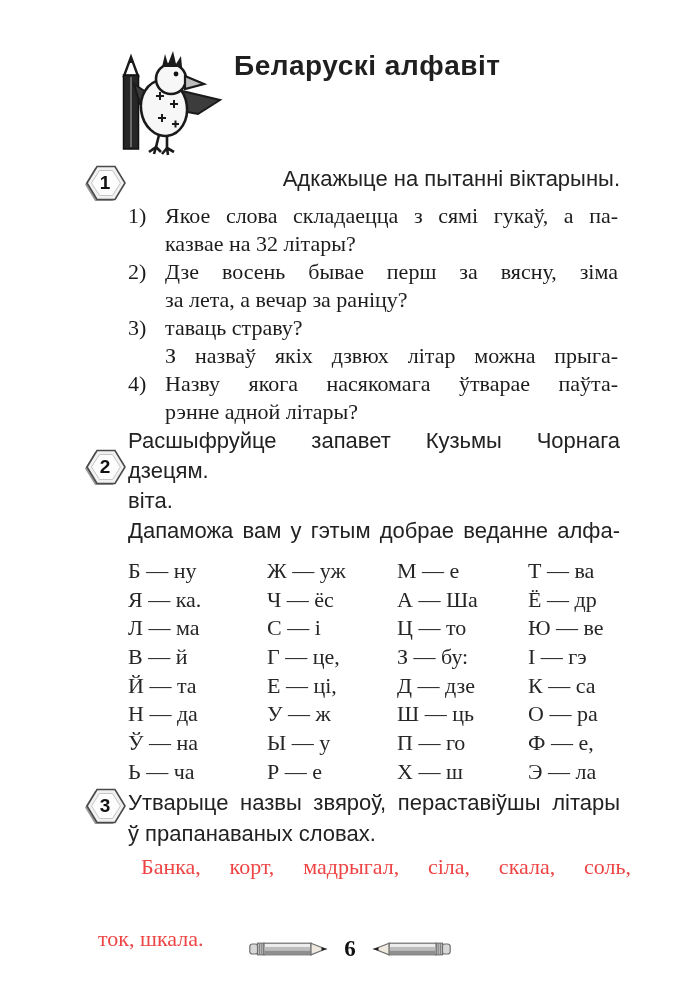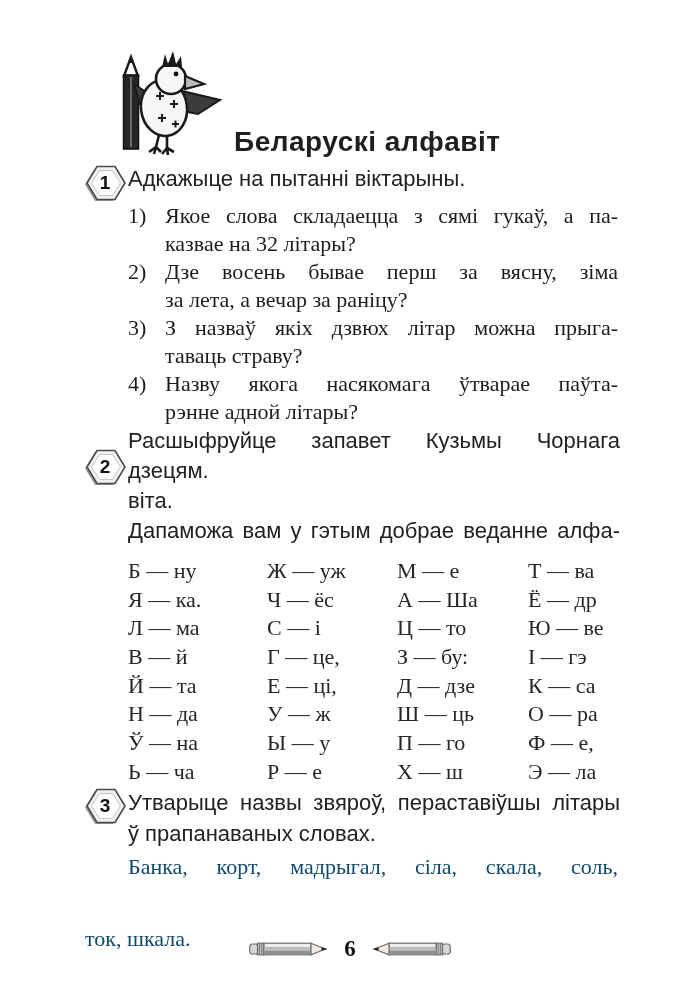--- a/index.html
+++ b/index.html
@@ -2,21 +2,21 @@
 <html><head>
 <meta charset="utf-8">
 <style>
   html,body { margin:0; padding:0; background:#fff; }
   .page {
     position:relative; width:700px; height:1000px; background:#ffffff;
     overflow:hidden; color:#1c1c1c;
   }
 
   
-  .header { position:absolute; left:112px; top:50px; display:flex; align-items:flex-end; gap:10px; }
+  .header { position:absolute; left:112px; top:50px; display:flex; align-items:flex-start; gap:10px; }
   .mascot { width:112px; height:108px; display:block; }
   .title { font-family:"Liberation Sans", sans-serif; font-weight:bold; font-size:28px;
            color:#1f1f1f; letter-spacing:.5px; margin:0; }
 
   
   .badge { position:absolute; left:84px; width:42px; height:40px; }
   .badge svg { position:absolute; inset:0; }
   .badge .bn { position:absolute; inset:0; display:flex; align-items:center; justify-content:center;
                font-family:"Liberation Sans", sans-serif; font-weight:bold; font-size:19px; color:#111;
                padding-bottom:1px; }
@@ -34,22 +34,22 @@
   .qtext { flex:1; }
   .qtext .l { line-height:28px; }
 
   
   .cipher { position:absolute; left:128px; top:558px; width:492px;
             display:grid; grid-template-columns:139px 130px 131px 92px; grid-auto-rows:28.7px;
             font-family:"Liberation Serif", serif; font-size:22px; color:#262626; }
   .cipher .cell { white-space:nowrap; }
 
   
-  .words { position:absolute; left:85px; top:851px; width:533px;
-           font-family:"Liberation Serif", serif; font-size:22px; color:#0c4a6e; }
+  .words { position:absolute; left:98px; top:851px; width:533px;
+           font-family:"Liberation Serif", serif; font-size:22px; color:#ef4444; }
   .words .first { margin-left:43px; line-height:32px; }
   .words .rest  { line-height:32px;margin-top:40px; }
 
   
   .footer { position:absolute; left:0; top:936px; width:700px;
             display:flex; align-items:center; justify-content:center; gap:15px; }
   .pencil { width:80px; height:20px; }
   .pencil.flip { transform:scaleX(-1); }
   .pageno { font-family:"Liberation Serif", serif; font-weight:bold; font-size:23px; color:#111; }
 </style>
@@ -97,42 +97,42 @@
   </div>
 
   <div class="badge" style="top:163px">
     <svg viewBox="0 0 42 40">
       <polygon points="1,21.5 11,5 29,5 39,21.5 29,38 11,38" fill="#9a9a9a"></polygon>
       <polygon points="3,20 13,3.5 31,3.5 41,20 31,36.5 13,36.5" fill="#f1f1f1" stroke="#4a4a4a" stroke-width="1.6"></polygon>
       <polygon points="7.5,20 15.5,7.5 28.5,7.5 36.5,20 28.5,32.5 15.5,32.5" fill="#fdfdfd" stroke="#c6c6c6" stroke-width="1"></polygon>
     </svg>
     <span class="bn">1</span>
   </div>
-  <div class="instr" style="top:165px; line-height:28px;">Адкажыце на пытанні віктарыны.</div>
+  <div class="instr" style="top:165px; line-height:28px;text-align:right;">Адкажыце на пытанні віктарыны.</div>
 
   <div class="questions">
     <div class="q">
       <span class="qnum">1)</span>
       <span class="qtext">
         <span class="l j">Якое слова складаецца з сямі гукаў, а па-</span>
         <span class="l">казвае на 32 літары?</span>
       </span>
     </div>
     <div class="q">
       <span class="qnum">2)</span>
       <span class="qtext">
         <span class="l j">Дзе восень бывае перш за вясну, зіма</span>
         <span class="l">за лета, а вечар за раніцу?</span>
       </span>
     </div>
     <div class="q">
       <span class="qnum">3)</span>
       <span class="qtext">
+        <span class="l">таваць страву?</span>
         <span class="l j">З назваў якіх дзвюх літар можна прыга-</span>
-        <span class="l">таваць страву?</span>
       </span>
     </div>
     <div class="q">
       <span class="qnum">4)</span>
       <span class="qtext">
         <span class="l j">Назву якога насякомага ўтварае паўта-</span>
         <span class="l">рэнне адной літары?</span>
       </span>
     </div>
   </div>

